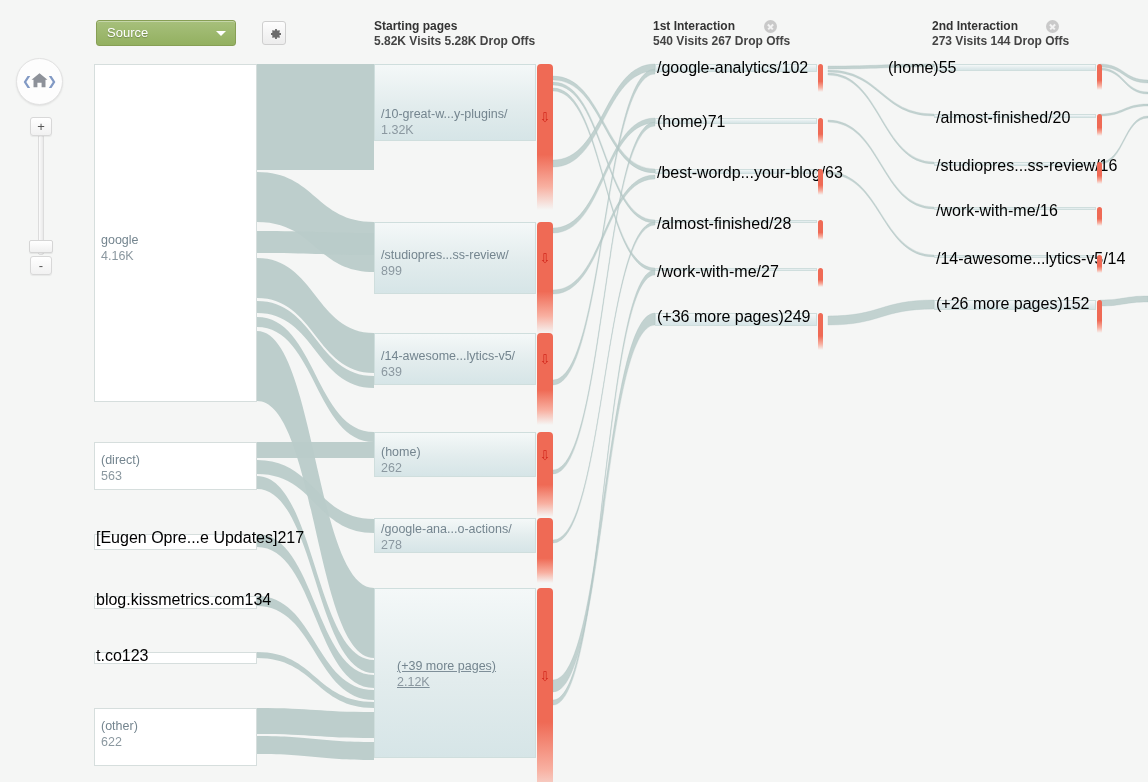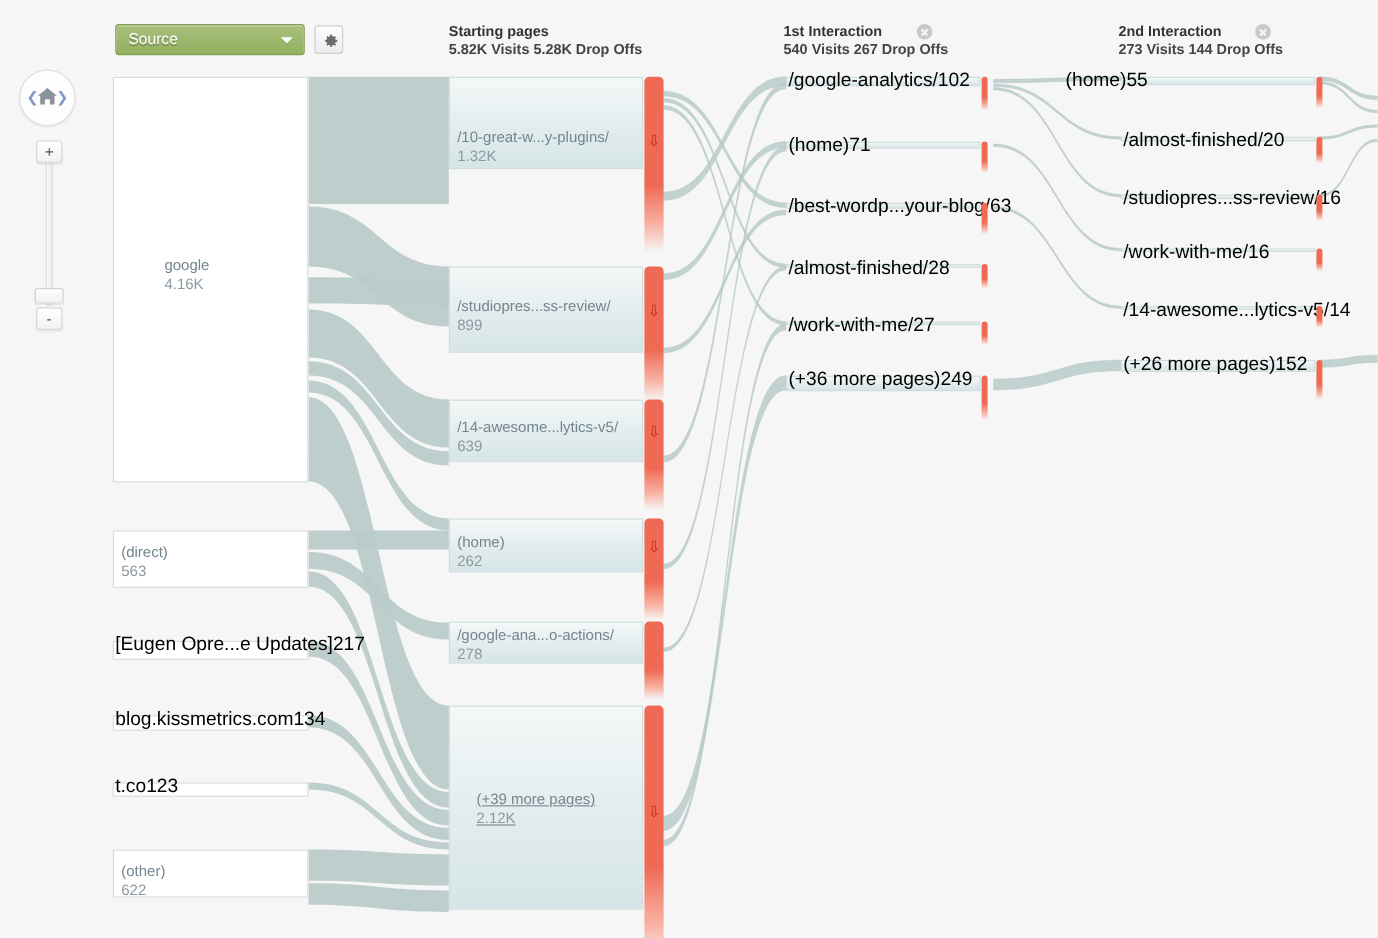--- a/index.html
+++ b/index.html
@@ -8,21 +8,21 @@
     background:#f5f6f5;
     font-family:"Liberation Sans","DejaVu Sans",sans-serif;
     overflow:hidden;
     position:relative;
     -webkit-font-smoothing:antialiased;
   }
   #stage{position:absolute;left:0;top:0;width:1148px;height:782px;}
 
   
   .dim-select{
-    position:absolute;left:96px;top:20px;width:158px;height:26px;
+    position:absolute;left:96px;top:20px;width:140px;height:26px;
     background:linear-gradient(#a7c07c,#93b060);
     border:1px solid #879f55;border-radius:3px;
     box-sizing:border-box;cursor:pointer;
     box-shadow:inset 0 1px 0 rgba(255,255,255,.35);
   }
   .dim-select .lbl{
     position:absolute;left:10px;top:4px;color:#fff;font-size:13px;
     text-shadow:0 1px 1px rgba(0,0,0,.25);
   }
   .dim-select .chev{
@@ -190,38 +190,38 @@
     </span>
     <span class="arr r">❯</span>
   </div>
   <div class="zm-track"></div>
   <div class="zm-btn zm-plus">+</div>
   <div class="zm-handle"></div>
   <div class="zm-btn zm-minus">-</div>
 
   <div id="nodes-layer">
       <div class="node src" style="left: 94px; top: 64px; width: 163px; height: 338px;">
-        <div class="ntext" style="left: 6px; top: 148px; margin-left: 36px;">
+        <div class="ntext" style="left: 6px; top: 167px;">
           <span class="nm">google</span>
           <span class="vl">4.16K</span>
         </div>
       </div>
       <div class="node src" style="left: 94px; top: 442px; width: 163px; height: 48px;">
         <div class="ntext" style="left: 6px; top: 9px;">
           <span class="nm">(direct)</span>
           <span class="vl">563</span>
         </div>
       </div>
       <div class="node src" style="left: 94px; top: 534px; width: 163px; height: 16px;"></div>
       <div class="ntext" style="left: 96px; top: 529px; position: absolute;"><span class="nm">[Eugen Opre...e Updates]</span><span class="vl">217</span></div>
       <div class="node src" style="left: 94px; top: 596px; width: 163px; height: 13px;"></div>
       <div class="ntext" style="left: 96px; top: 591px; position: absolute;"><span class="nm">blog.kissmetrics.com</span><span class="vl">134</span></div>
       <div class="node src" style="left: 94px; top: 652px; width: 163px; height: 12px;"></div>
       <div class="ntext" style="left: 96px; top: 647px; position: absolute;"><span class="nm">t.co</span><span class="vl">123</span></div>
-      <div class="node src" style="left: 94px; top: 708px; width: 163px; height: 40px;">
+      <div class="node src" style="left: 94px; top: 708px; width: 163px; height: 58px;">
         <div class="ntext" style="left: 6px; top: 9px;">
           <span class="nm">(other)</span>
           <span class="vl">622</span>
         </div>
       </div>
       <div class="node page" style="left: 374px; top: 64px; width: 162px; height: 77px;">
         <div class="ntext" style="left: 6px; top: 41px;">
           <span class="nm">/10-great-w...y-plugins/</span>
           <span class="vl">1.32K</span>
         </div>

